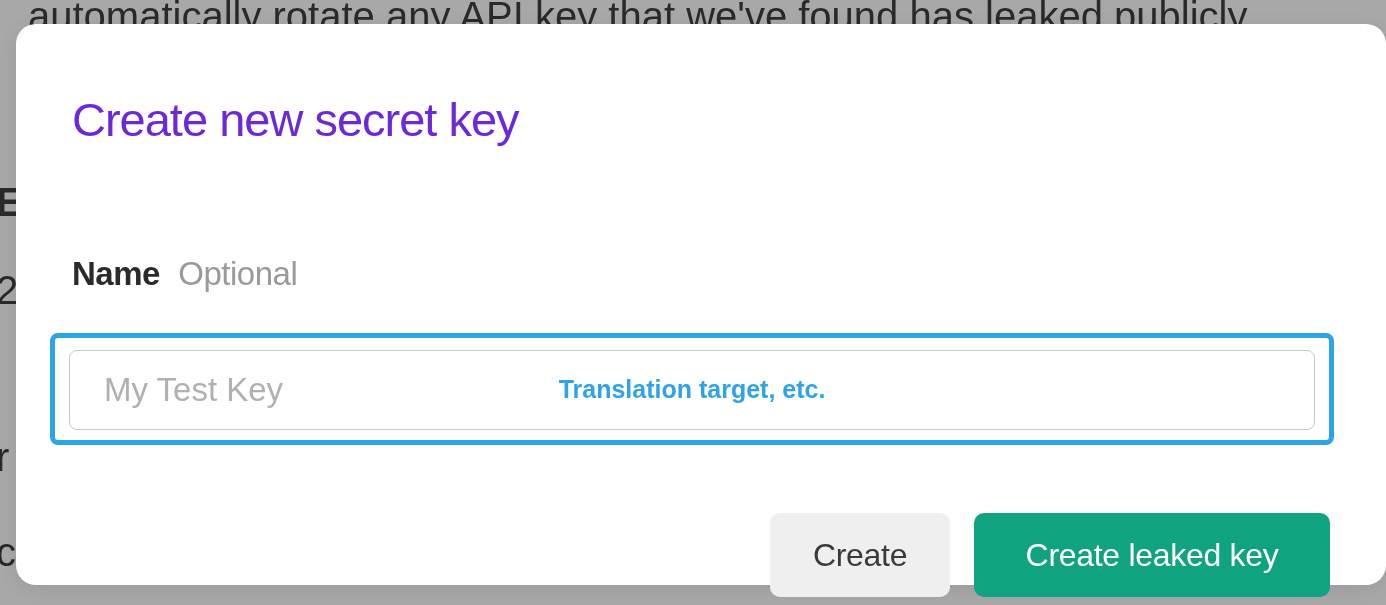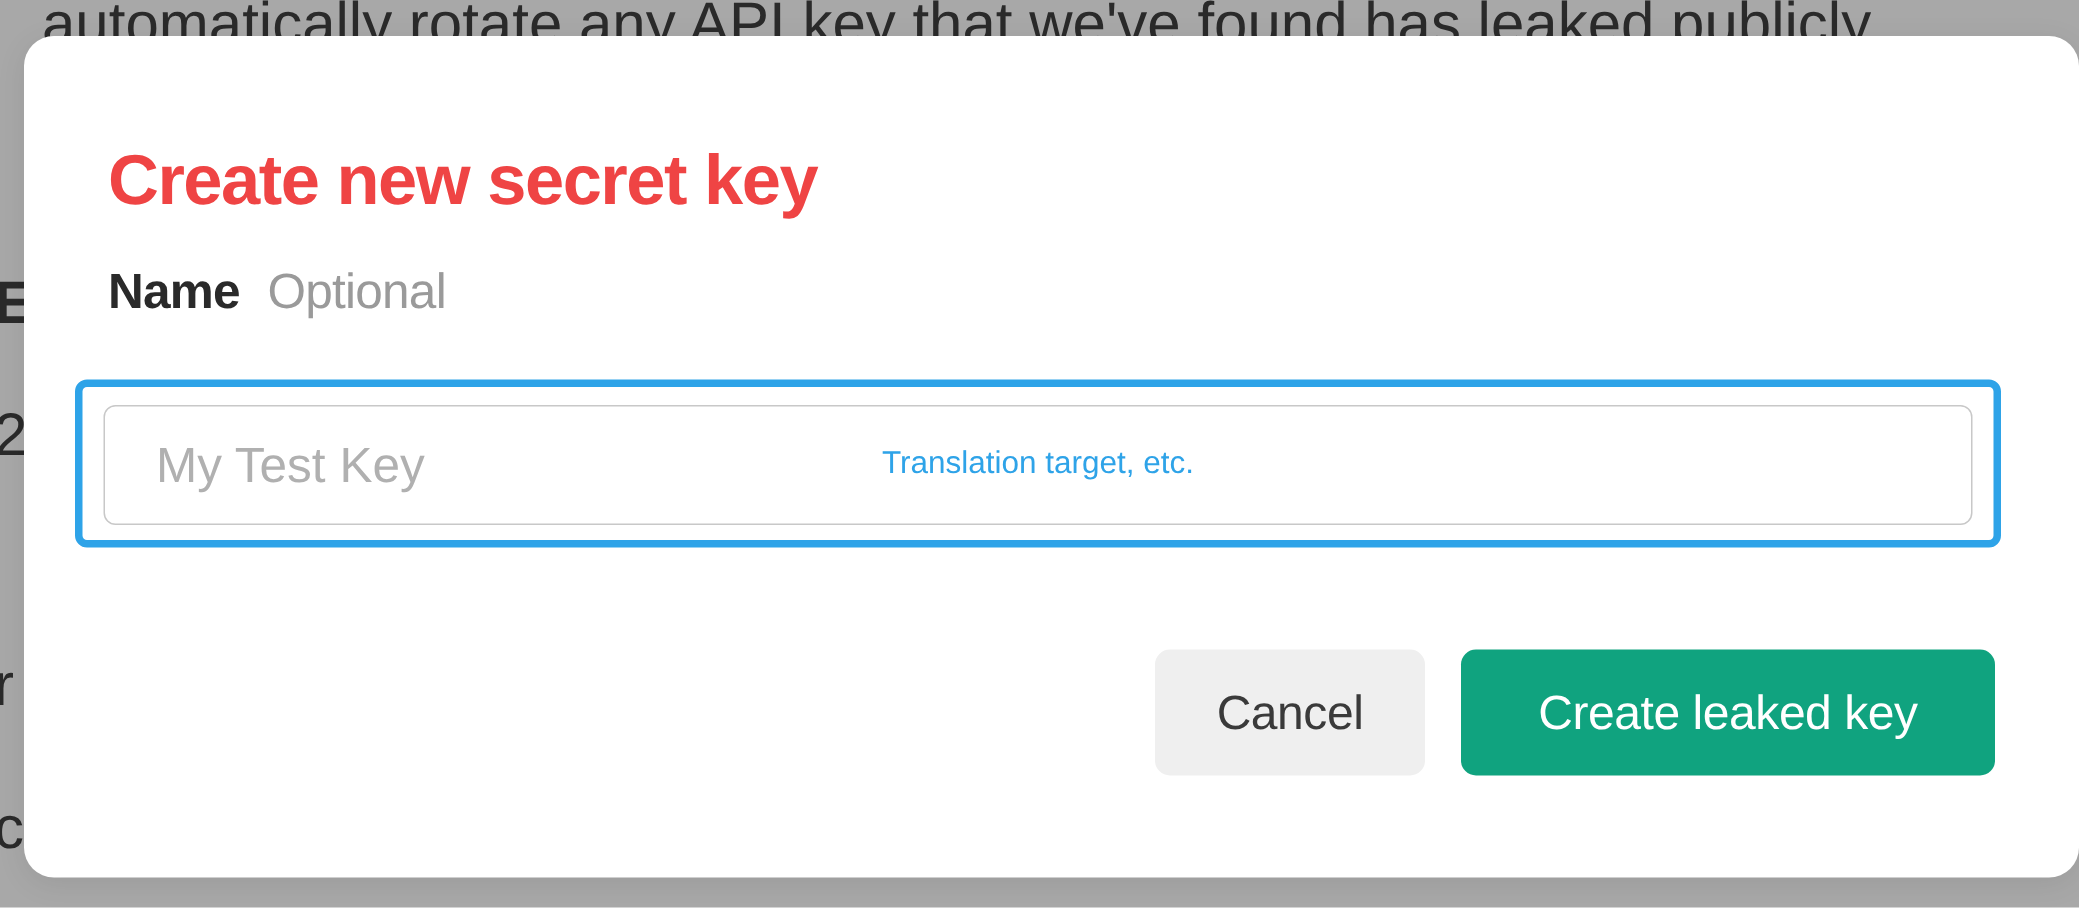--- a/index.html
+++ b/index.html
@@ -26,24 +26,24 @@
       right: 0px;
       top: 24px;
       bottom: 20px;
       background: #ffffff;
       border-radius: 20px;
       padding: 68px 56px 44px 56px;
       box-shadow: 0 4px 20px rgba(0,0,0,0.08);
     }
     .modal-title {
       font-size: 47px;
-      font-weight: 700;
-      color: #ef4444;
+      font-weight: 400;
+      color: #6d28d9;
       letter-spacing: -1px;
-      margin-bottom: 28px;
+      margin-bottom: 108px;
     }
     .field-label-row {
       margin-bottom: 38px;
     }
     .field-label {
       font-size: 33px;
       font-weight: 600;
       color: #2a2a2a;
       letter-spacing: -0.5px;
     }
@@ -76,22 +76,22 @@
       font-family: inherit;
     }
     .text-input::placeholder {
       color: #b0b0b0;
     }
     .overlay-hint {
       position: absolute;
       left: 50%;
       top: 50%;
       transform: translate(-50%, -50%);
-      font-size: 21px;
-      font-weight: 400;
+      font-size: 25px;
+      font-weight: 700;
       color: #2ea3e8;
       pointer-events: none;
       white-space: nowrap;
     }
     .button-row {
       display: flex;
       justify-content: flex-end;
       gap: 24px;
     }
     .btn {
@@ -132,16 +132,16 @@
     <span class="field-label">Name</span>
     <span class="field-optional">Optional</span>
   </div>
 
   <div class="input-highlight">
     <input type="text" class="text-input" placeholder="My Test Key" style="">
     <div class="overlay-hint">Translation target, etc.</div>
   </div>
 
   <div class="button-row">
-    <button class="btn btn-cancel">Cancel</button>
+    <button class="btn btn-cancel">Create</button>
     <button class="btn btn-primary">Create leaked key</button>
   </div>
 </div>
 
 </body></html>

